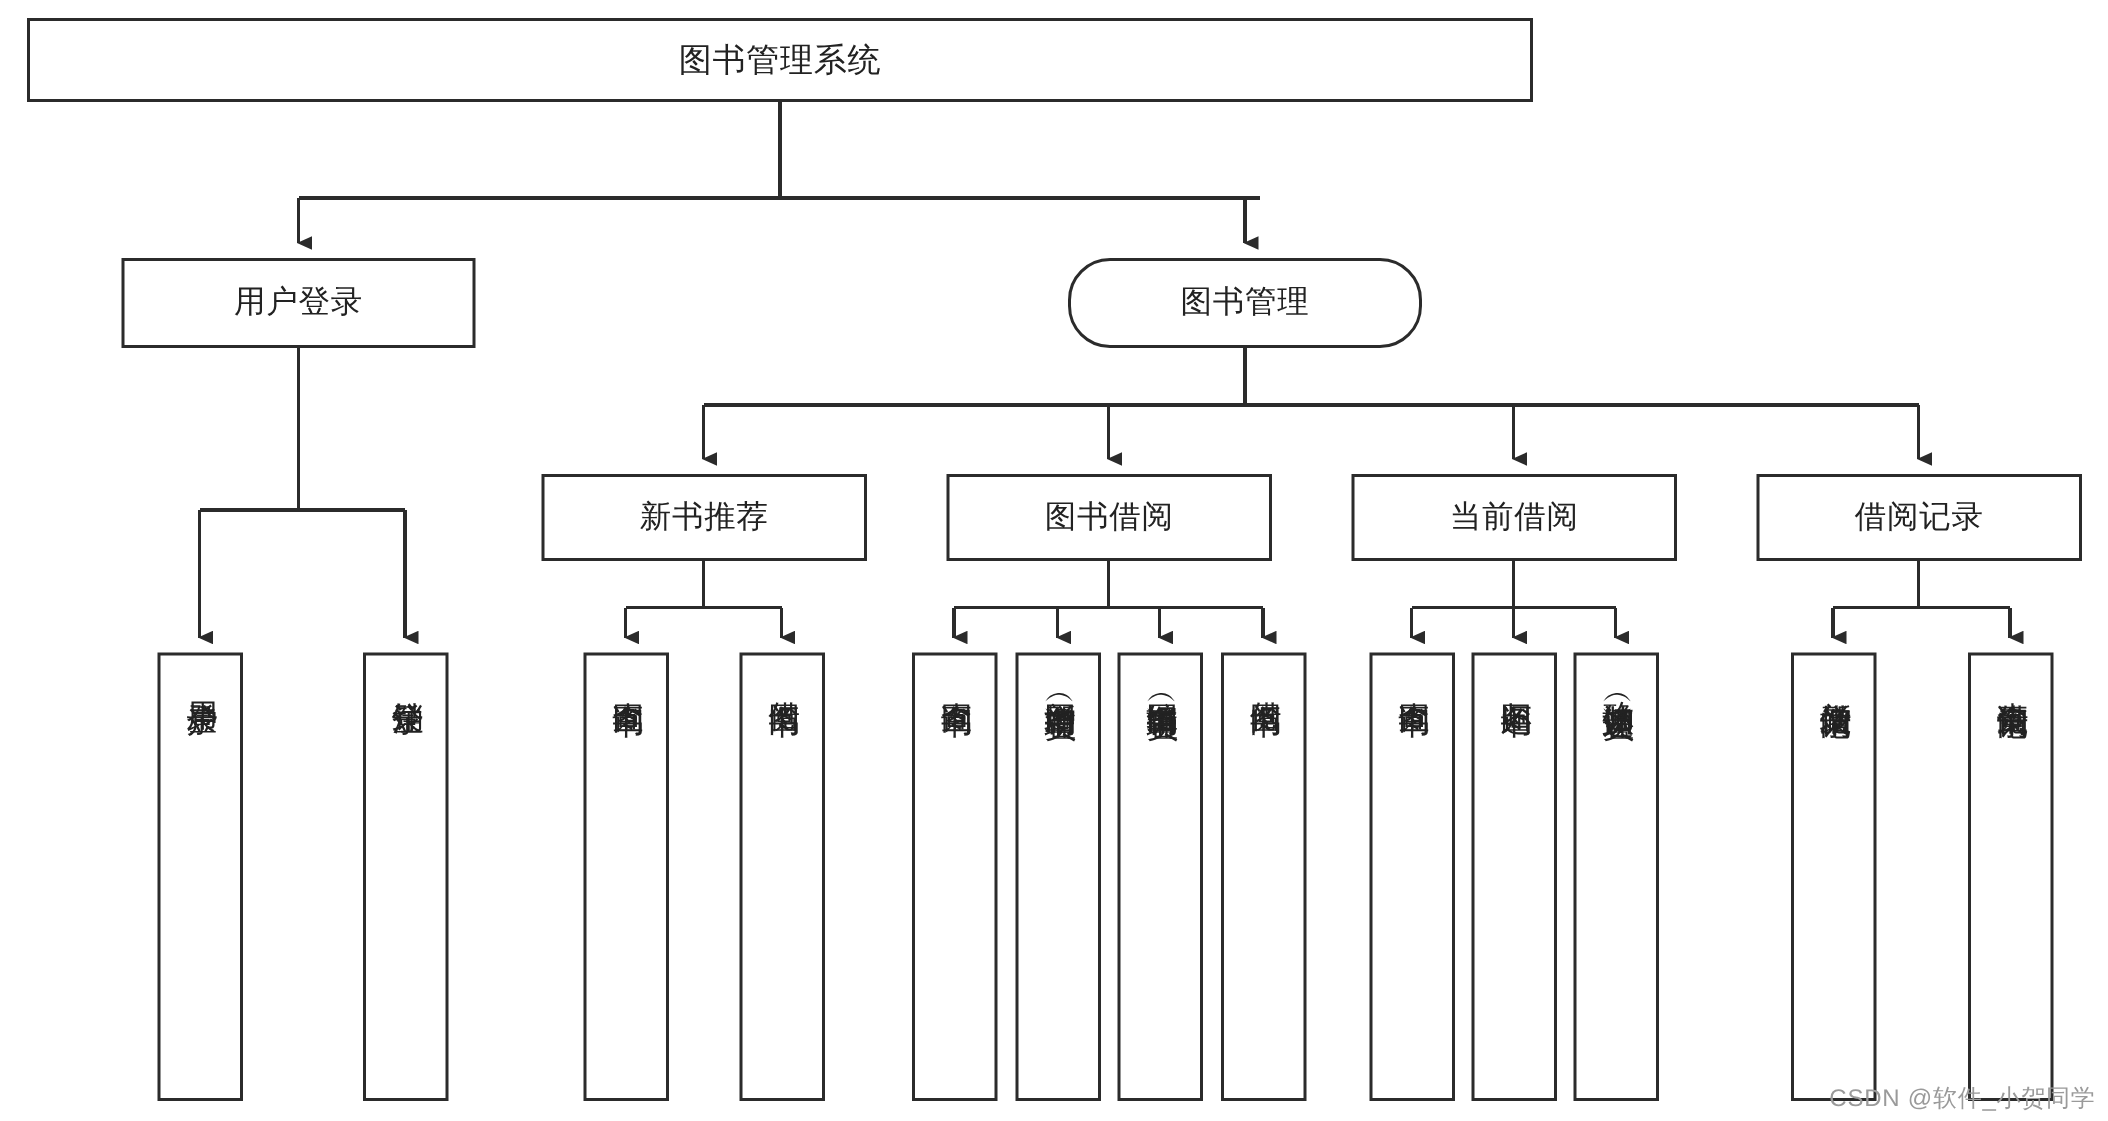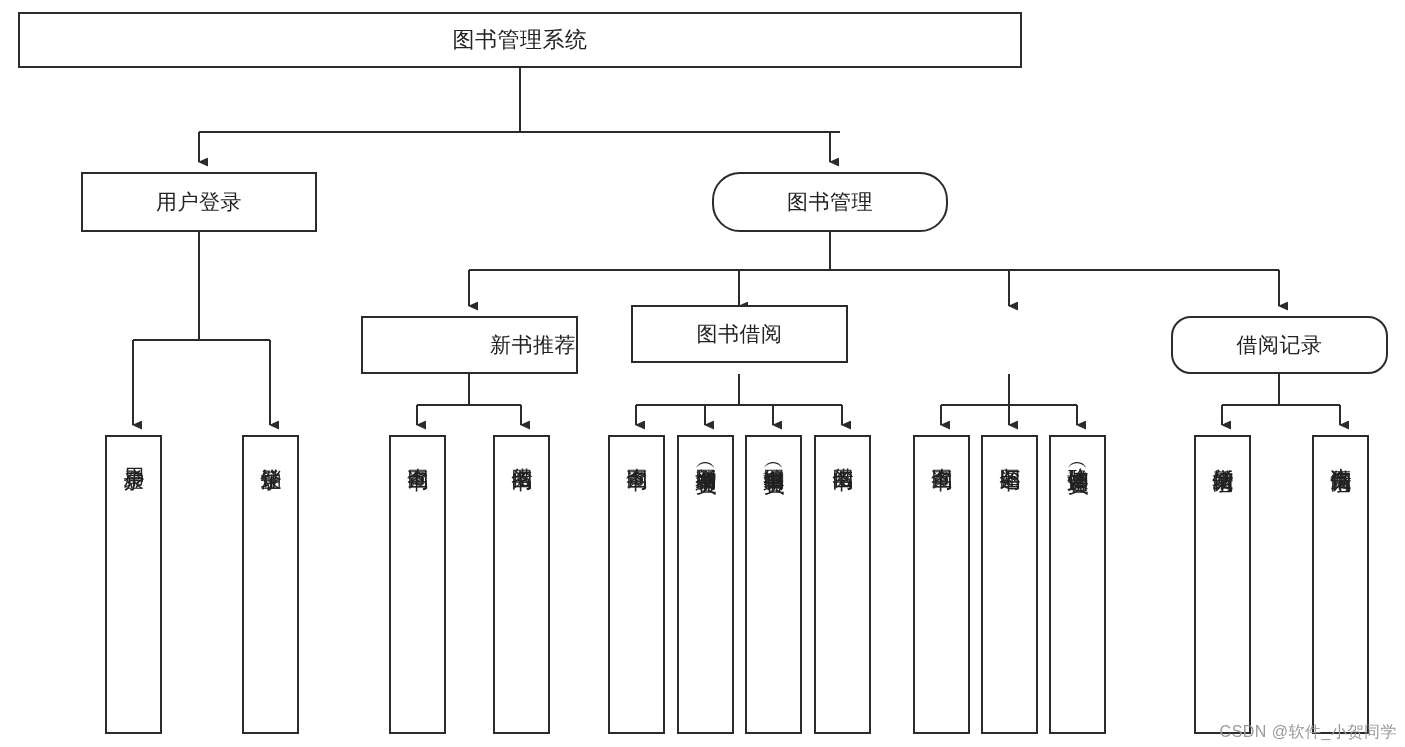--- a/index.html
+++ b/index.html
@@ -134,30 +134,33 @@
   </div>
 
   <div class="node level-2" style="left:81px; top:172px; width:236px; height:60px;">
     <span class="node-label">用户登录</span>
   </div>
 
   <div class="node level-2" style="left:712px; top:172px; width:236px; height:60px;border-radius:28px;">
     <span class="node-label">图书管理</span>
   </div>
 
-  <div class="node level-3" style="left:361px; top:316px; width:217px; height:58px;justify-content:flex-end;">
+  <div class="node level-3" style="left:361px; top:316px; width:217px; height:58px;">
     <span class="node-label">新书推荐</span>
   </div>
 
-  <div class="node level-3" style="left:631px; top:305px; width:217px; height:58px;text-align:right;">
+  <div class="node level-3" style="left:631px; top:316px; width:217px; height:58px;text-align:right;">
     <span class="node-label">图书借阅</span>
   </div>
 
-
-  <div class="node level-3" style="left:1171px; top:316px; width:217px; height:58px;border-radius:20px;">
+  <div class="node level-3" style="left:901px; top:316px; width:217px; height:58px;">
+    <span class="node-label">当前借阅</span>
+  </div>
+
+  <div class="node level-3" style="left:1171px; top:316px; width:217px; height:58px;">
     <span class="node-label">借阅记录</span>
   </div>
 
   <div class="node leaf" style="left:105px; top:435px; width:57px; height:299px;">
     <span class="node-label">用户登录</span>
   </div>
 
   <div class="node leaf" style="left:242px; top:435px; width:57px; height:299px;">
     <span class="node-label">注销登录</span>
   </div>

